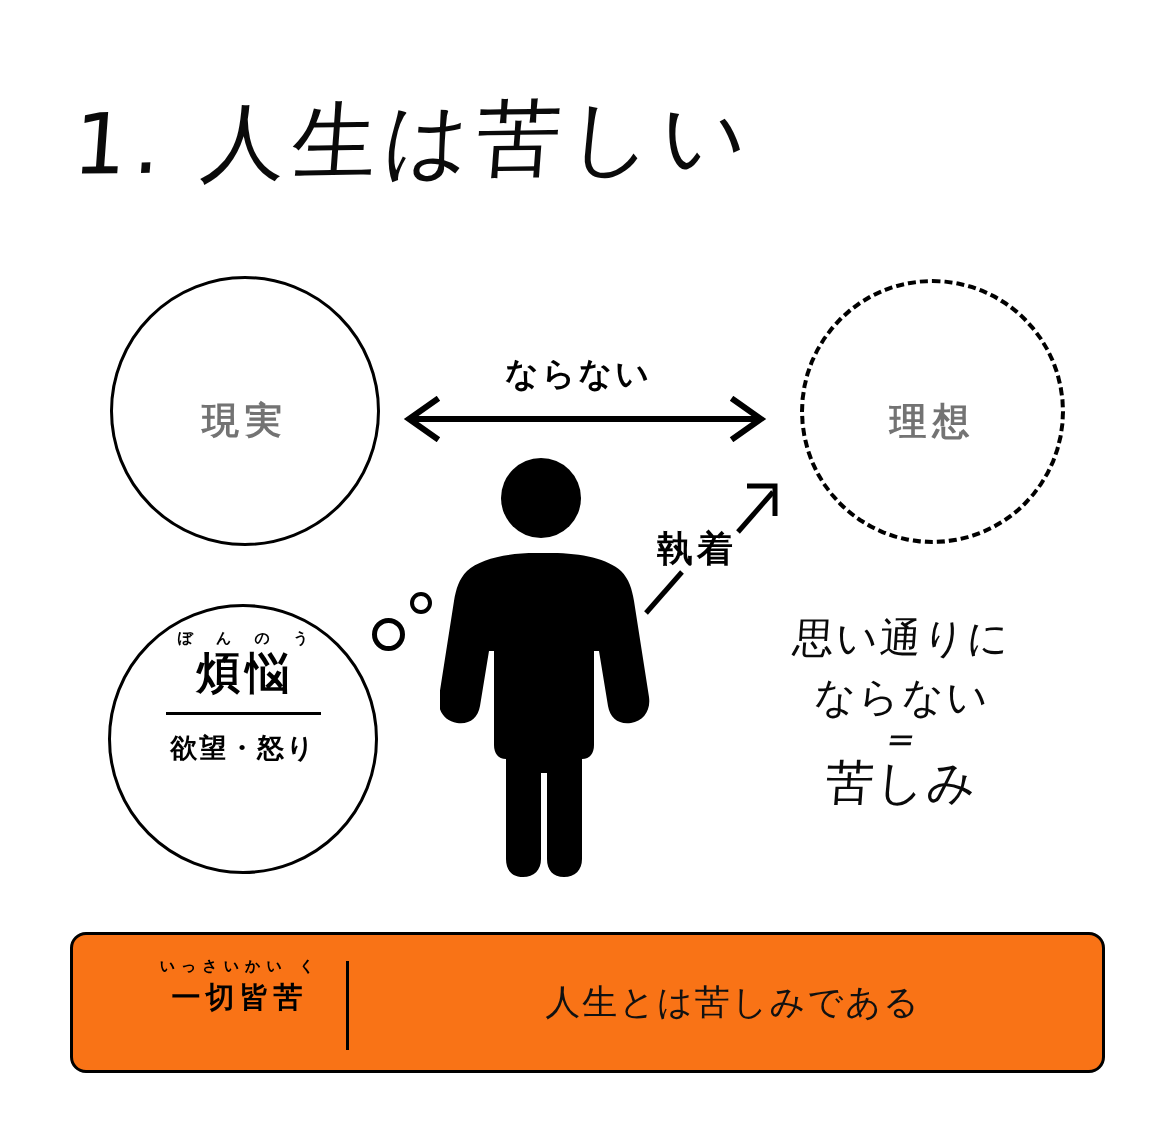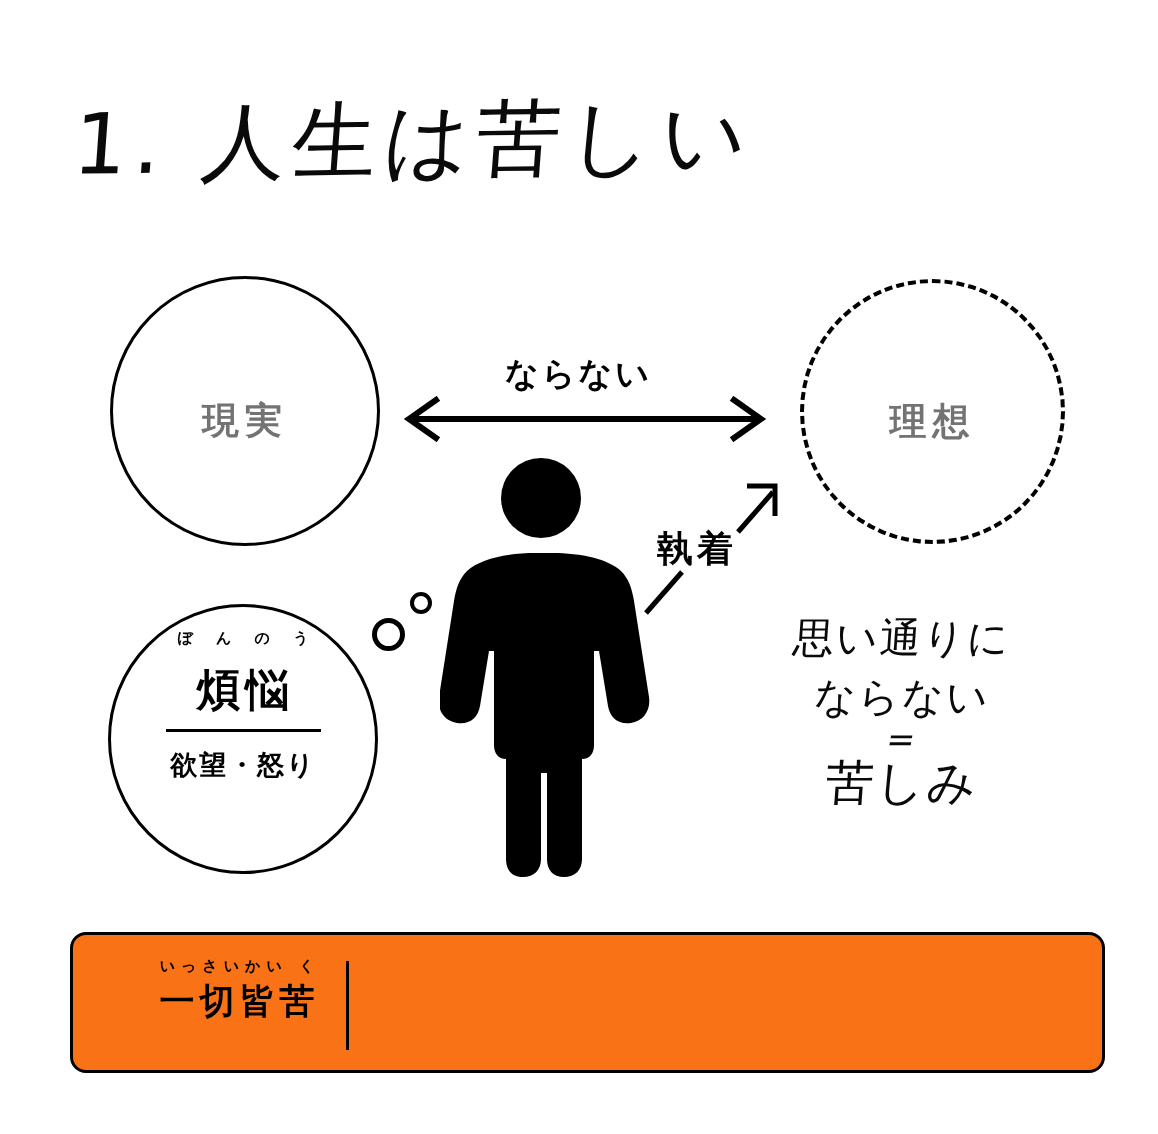--- a/index.html
+++ b/index.html
@@ -80,21 +80,21 @@
     position: absolute;
     left: 0;
     top: 22px;
     width: 100%;
     text-align: center;
   }
   .ruby-row {
     font-size: 15px;
     font-weight: bold;
     letter-spacing: 9px;
-    margin-bottom: 18px;
+    margin-bottom: 1px;
     padding-left: 9px;
     font-family: "DejaVu Sans", sans-serif;
   }
   .bonno-main {
     font-size: 44px;
     font-weight: bold;
     letter-spacing: 5px;
     padding-left: 5px;
     line-height: 1.1;
     font-family: "DejaVu Sans", sans-serif;
@@ -204,21 +204,21 @@
   }
   .summary-ruby {
     font-size: 15px;
     font-weight: bold;
     letter-spacing: 6px;
     padding-left: 6px;
     margin-bottom: 2px;
     font-family: "DejaVu Sans", sans-serif;
   }
   .summary-kanji {
-    font-size: 35px;
+    font-size: 29px;
     font-weight: bold;
     letter-spacing: 5px;
     padding-left: 5px;
     font-family: "DejaVu Sans", sans-serif;
   }
   .summary-divider {
     position: absolute;
     left: 273px;
     top: 26px;
     width: 3px;
@@ -329,15 +329,16 @@
     <div class="hand-line hand-eq">=</div>
     <div class="hand-line hand-l3">苦しみ</div>
   </div>
 
   <div class="summary-box">
     <div class="summary-term">
       <div class="summary-ruby">いっさいかい く</div>
       <div class="summary-kanji">一切皆苦</div>
     </div>
     <div class="summary-divider"></div>
+    <div class="summary-desc">人生とは苦しみである</div>
   </div>
 
 </div>
 
 </body></html>

